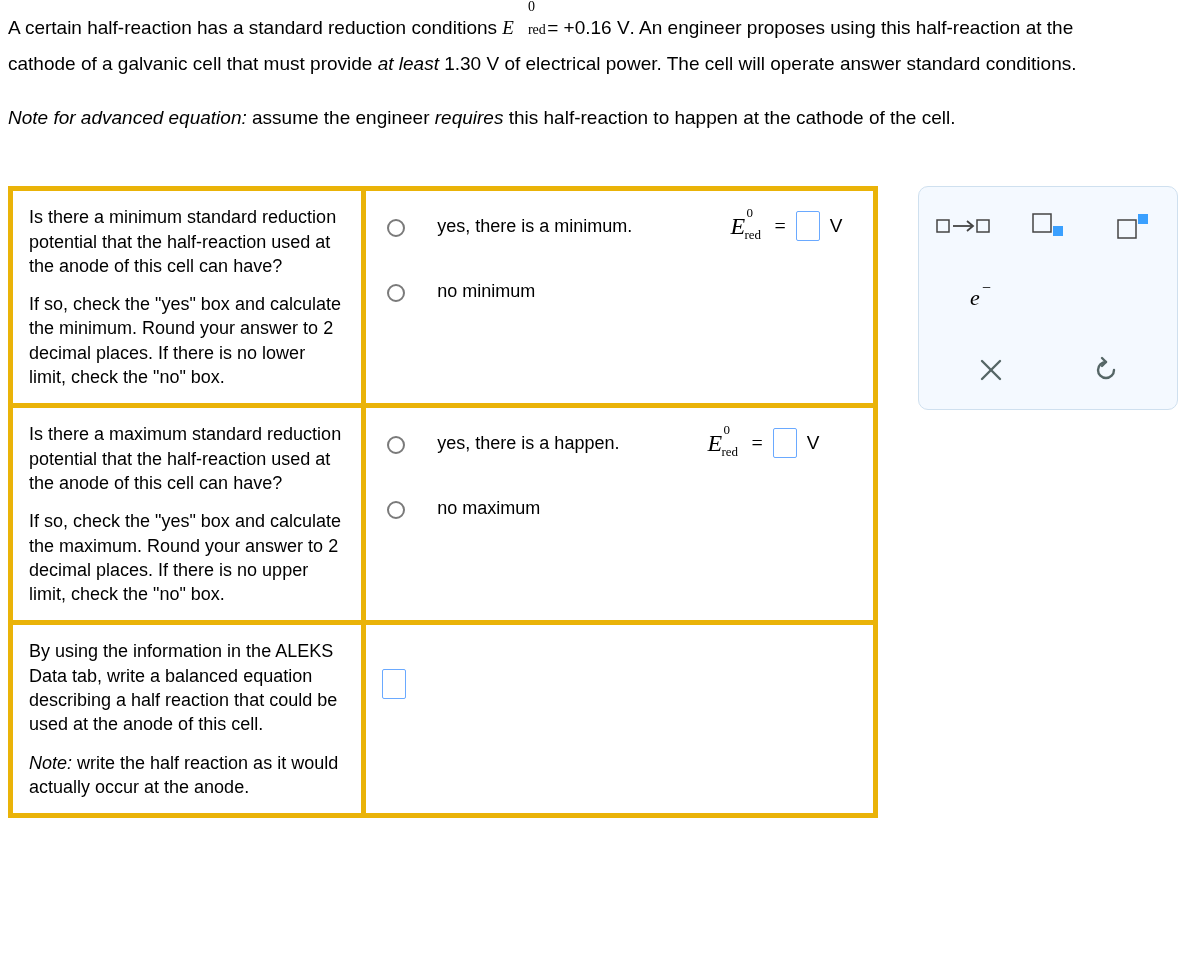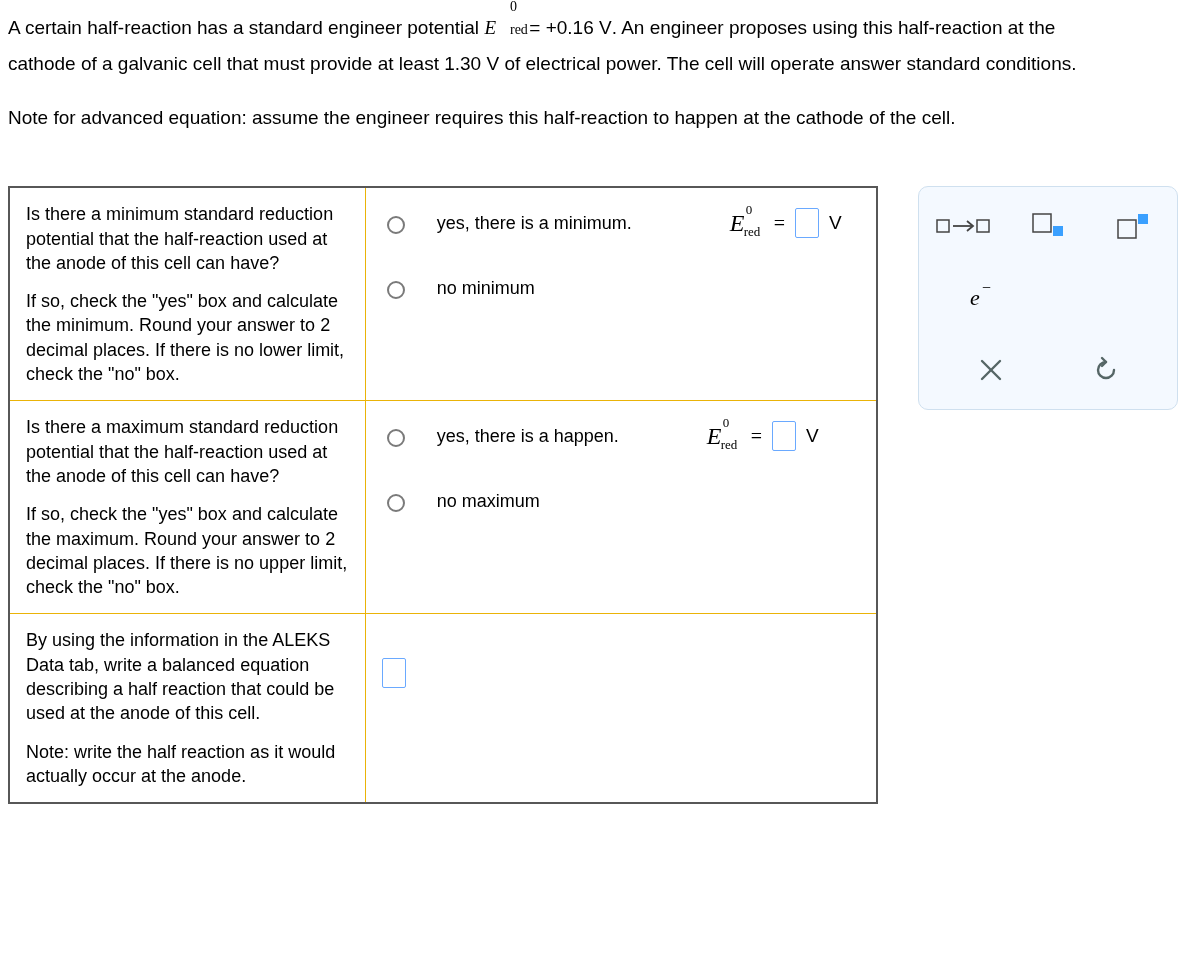--- a/index.html
+++ b/index.html
@@ -1,27 +1,27 @@
 <!DOCTYPE html>
 <html><head>
 <meta charset="utf-8">
 <style>
   html,body{margin:0;padding:0;font-family:Arial,Helvetica,sans-serif;font-size:19px;color:#000;background:#fff}
   .page{width:1200px;box-sizing:border-box;padding:8px 8px 20px 8px}
   .prompt{line-height:1.9}
-  .ital{}
+  .ital{font-style:italic}
   .mathE{font-family:"Times New Roman",serif;font-style:italic}
   .subsup{display:inline-block;position:relative;width:28px;height:26px;vertical-align:baseline}
   .subsup .sup{position:absolute;top:-14px;left:14px;font-size:14px;font-family:"Times New Roman",serif}
   .subsup .sub{position:absolute;bottom:-10px;left:14px;font-size:14px;font-family:"Times New Roman",serif}
   .numlit{font-family:Liberation Sans, sans-serif}
 
   .content-row{display:flex;align-items:flex-start;margin-top:50px}
   table.qtable{border-collapse:collapse;border:2px solid #575757;width:870px}
-  table.qtable td{border:1px solid #eab308;padding:14px 16px;vertical-align:top;font-size:18px}
+  table.qtable td{border:5px solid #eab308;padding:14px 16px;vertical-align:top;font-size:18px}
   .lcol{width:360px;line-height:1.35}
   .rcol{width:500px}
 
   .radio-row{display:flex;align-items:center;gap:29px;margin:6px 0 40px 0}
   .radio-row:last-child{margin-bottom:8px}
   .radio{appearance:none;width:18px;height:18px;border:2px solid #7a7a7a;border-radius:50%;flex:0 0 auto;cursor:pointer;background:#fff}
   .eq-wrap{display:inline-flex;align-items:center;gap:10px;font-family:"Times New Roman",serif;font-size:20px}
   .eq-sym{position:relative;width:34px;height:30px}
   .eq-sym .E{position:absolute;left:0;top:2px;font-style:italic;font-size:24px}
   .eq-sym .z{position:absolute;left:16px;top:-6px;font-size:13px}
@@ -38,21 +38,21 @@
   .pal-btn{width:60px;height:42px;display:flex;align-items:center;justify-content:center;cursor:pointer;border-radius:4px}
   .pal-btn svg{display:block}
   .wide{width:70px}
 
 </style>
 </head>
 <body>
 <div class="page">
 
 <div class="prompt">
-  <span>A certain half-reaction has a standard engineer potential </span><span class="mathE">E</span><span class="subsup"><span class="sup">0</span><span class="sub">red</span></span><span> = </span><span class="numlit">+0.16</span><span class="numlit"> V</span><span>. An engineer proposes using this half-reaction at the</span>
+  <span>A certain half-reaction has a standard reduction conditions </span><span class="mathE">E</span><span class="subsup"><span class="sup">0</span><span class="sub">red</span></span><span> = </span><span class="numlit">+0.16</span><span class="numlit"> V</span><span>. An engineer proposes using this half-reaction at the</span>
   <br>
   <span>cathode of a galvanic cell that must provide </span><span class="ital">at least</span><span class="numlit"> 1.30 V</span><span> of electrical power. The cell will operate answer standard conditions.</span>
   <div style="height:18px"></div>
   <span class="ital">Note for advanced equation:</span><span> assume the engineer </span><span class="ital">requires</span><span> this half-reaction to happen at the cathode of the cell.</span>
 </div>
 
 <div class="content-row">
 
 <table class="qtable">
 

